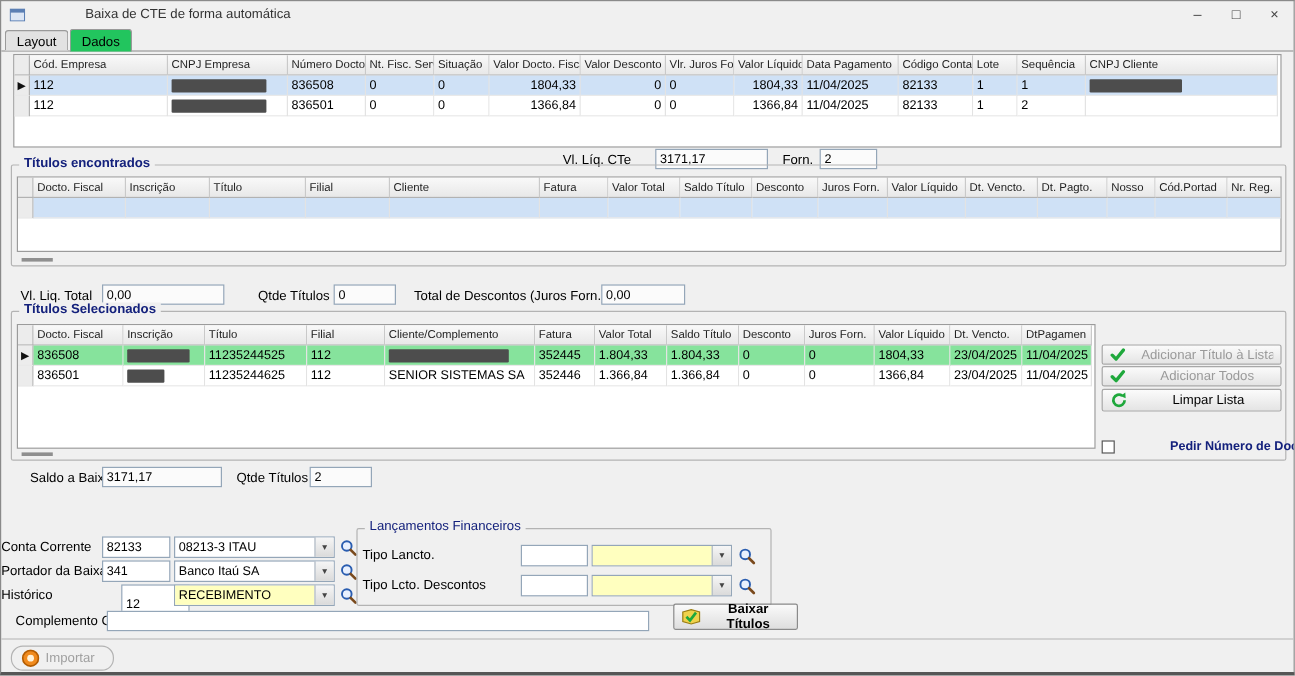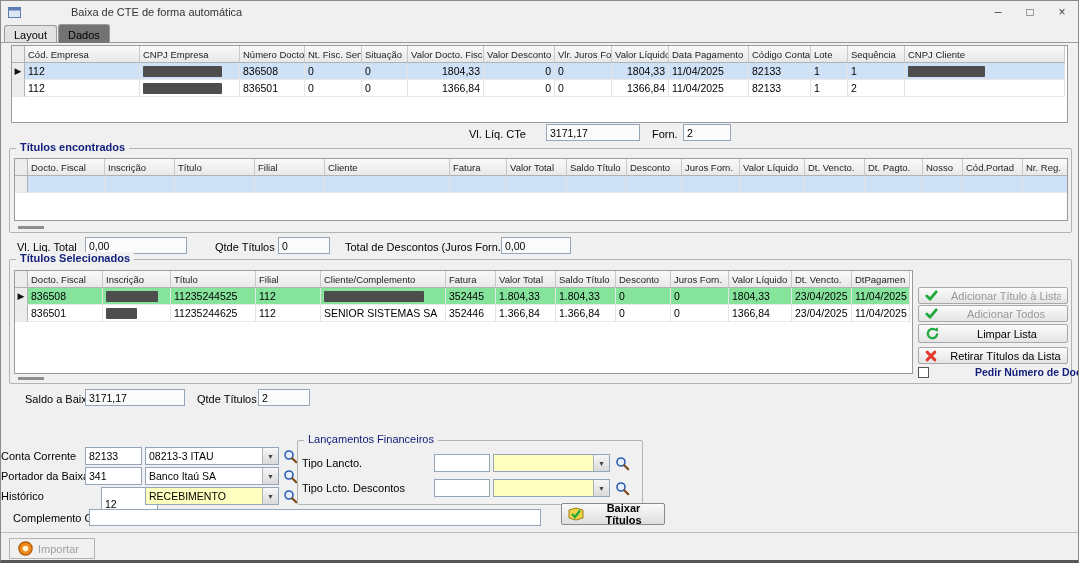--- a/index.html
+++ b/index.html
@@ -10,21 +10,21 @@
     font-size:11px; color:#000; overflow:hidden;
   }
   
   .titlebar { position:absolute; top:0; left:0; right:0; height:22px; display:flex; align-items:center; gap:6px; padding-left:7px; }
   .title { font-size:11px; color:#333;margin-left:44px; }
   .win-controls { position:absolute; right:0; top:0; display:flex; }
   .win-btn { width:32px; height:22px; display:flex; align-items:center; justify-content:center; font-size:12px; color:#444; cursor:default; }
   
   .tabstrip { position:absolute; top:22px; left:0; width:100%; height:20px; border-bottom:1px solid #9a9a9a; display:flex; align-items:flex-end; padding-left:3px; }
   .tab { height:17px; padding:1px 9px 0; border:1px solid #9a9a9a; border-bottom:none; border-radius:3px 3px 0 0; background:#e2e2e2; margin-right:1px; display:flex; align-items:center; cursor:default; }
-  .tab.active { background:#737373; height:19px; margin-bottom:-1px; z-index:2; }
+  .tab.active { background:#22c55e; height:19px; margin-bottom:-1px; z-index:2; }
   
   .gridbox { position:absolute; background:#fff; border:1px solid #9b9b9b; overflow:hidden; }
   table.grid { border-collapse:separate; border-spacing:0; table-layout:fixed; }
   .grid th, .grid td { height:17px; padding:0 3px; white-space:nowrap; overflow:hidden; text-align:left; }
   .grid th { background:linear-gradient(#f9f9f9,#e8e8e8); border-right:1px solid #c9c9c9; border-bottom:1px solid #b2b2b2; font-weight:normal; font-size:9.5px; color:#222; }
   .grid td { border-right:1px solid #e3e3e3; border-bottom:1px solid #e9e9e9; background:#fff; font-size:10.5px; }
   .grid th.ind, .grid td.ind { background:#ececec; border-right:1px solid #b2b2b2; text-align:center; padding:0; font-size:9px; color:#111; }
   .t-blue tr.sel td:not(.ind) { background:var(--sel_blue); }
   .t-green tr.sel td:not(.ind) { background:var(--sel_green); }
   .redact { height:11px; width:85%; background:#4d4d4d; border-radius:1px; }
@@ -48,21 +48,21 @@
   .side-btn { position:absolute; left:908px; width:150px; height:17px; display:flex; align-items:center; gap:13px; padding:0 6px; border:1px solid #a8a8a8; background:linear-gradient(#fbfbfb,#e4e4e4); font:11px "Liberation Sans", sans-serif; border-radius:2px; cursor:default; }
   .side-btn .cap { flex:1; text-align:center; white-space:nowrap; overflow:hidden; }
   .side-btn.disabled .cap { color:#9a9a9a; }
   .ic { display:flex; align-items:center; }
   .chk { position:absolute; left:908px; display:flex; gap:5px; align-items:center; cursor:default; }
   .chk-box { width:11px; height:11px; border:1px solid #555; background:#fff; flex:0 0 auto; }
   .chk-cap { font-weight:bold; font-size:10.5px; color:var(--caption_navy); white-space:nowrap;margin-left:41px; }
   
   .baixar-btn { position:absolute; left:560px; top:502px; width:104px; height:22px; display:flex; align-items:center; gap:5px; padding:0 6px; border:1px solid #8a8a8a; background:linear-gradient(#fafafa,#dedede); font-weight:bold; font-size:11px; border-radius:2px; cursor:default; font-family:inherit; }
   .footer-sep { position:absolute; left:0; right:0; top:531px; border-top:1px solid #bdbdbd; }
-  .importar-btn { position:absolute; left:8px; top:537px; width:86px; height:21px; border:1px solid #b3b3b3; border-radius:0; background:#f0f0f0; display:flex; align-items:center; gap:5px; padding:0 8px; color:#a0a0a0; font-size:11px; font-family:inherit; cursor:default; }
+  .importar-btn { position:absolute; left:8px; top:537px; width:86px; height:21px; border:1px solid #b3b3b3; border-radius:10px; background:#f0f0f0; display:flex; align-items:center; gap:5px; padding:0 8px; color:#a0a0a0; font-size:11px; font-family:inherit; cursor:default; }
 </style>
 </head>
 <body>
 
 <div class="window">
 
   <div class="titlebar">
     <span class="ic">
       <svg width="13" height="11" viewBox="0 0 13 11">
           <rect x="0.5" y="0.5" width="12" height="10" fill="#dce6f5" stroke="#5b7fb4"></rect>
@@ -163,21 +163,21 @@
           </tr>
         </tbody>
       </table>
   </div>
 
   <span class="lbl ra" style="left:468px;top:127px;width:72px">Vl. Líq. CTe</span>
   <input class="tfield sum" style="left: 545px; top: 123px; width: 94px;" readonly="" value="3171,17">
   <span class="lbl" style="left:651px;top:127px">Forn.</span>
   <input class="tfield sum" style="left: 682px; top: 123px; width: 48px;" readonly="" value="2">
 
-  <div class="groupbox" style="left:8px;top:147px;width:1063px;height:85px">
+  <div class="groupbox" style="left:8px;top:136px;width:1063px;height:85px">
     <span class="gb-title bold">Títulos encontrados</span>
     <div class="gridbox" style="left:4px;top:9px;width:1054px;height:63px">
       <table class="grid t-blue" style="width: 1053px;">
           <colgroup>
             <col style="width: 13px;">
             <col style="width: 77px;">
             <col style="width: 70px;">
             <col style="width: 80px;">
             <col style="width: 70px;">
             <col style="width: 125px;">
@@ -347,28 +347,20 @@
     </button>
     <button class="side-btn" style="top:64px;height:19px">
       <span class="ic">
           <svg width="15" height="15" viewBox="0 0 16 16">
             <path d="M13 8 a5 5 0 1 1 -2.2 -4.1" fill="none" style="stroke:var(--check_green)" stroke-width="2.4"></path>
             <path d="M13.6 1.2 L13.9 6.2 L9.3 4.2 Z" style="fill:var(--check_green)"></path>
           </svg>
         </span>
       <span class="cap">Limpar Lista</span>
     </button>
-    <button class="side-btn" style="top:87px">
-      <span class="ic">
-          <svg width="12" height="12" viewBox="0 0 14 14">
-            <path d="M2.5 2.5 L11.5 11.5 M11.5 2.5 L2.5 11.5" style="stroke:var(--cross_red)" stroke-width="3.4" stroke-linecap="round"></path>
-          </svg>
-        </span>
-      <span class="cap">Retirar Títulos da Lista</span>
-    </button>
     <label class="chk" style="top:106px">
       <span class="chk-box"></span>
       <span class="chk-cap">Pedir Número de Documento</span>
     </label>
   </div>
 
   <span class="lbl" style="left:24px;top:392px">Saldo a Baixar</span>
   <input class="tfield sum" style="left: 84px; top: 388px; width: 100px;" readonly="" value="3171,17">
   <span class="lbl" style="left:196px;top:392px">Qtde Títulos</span>
   <input class="tfield sum" style="left: 257px; top: 388px; width: 52px;" readonly="" value="2">

